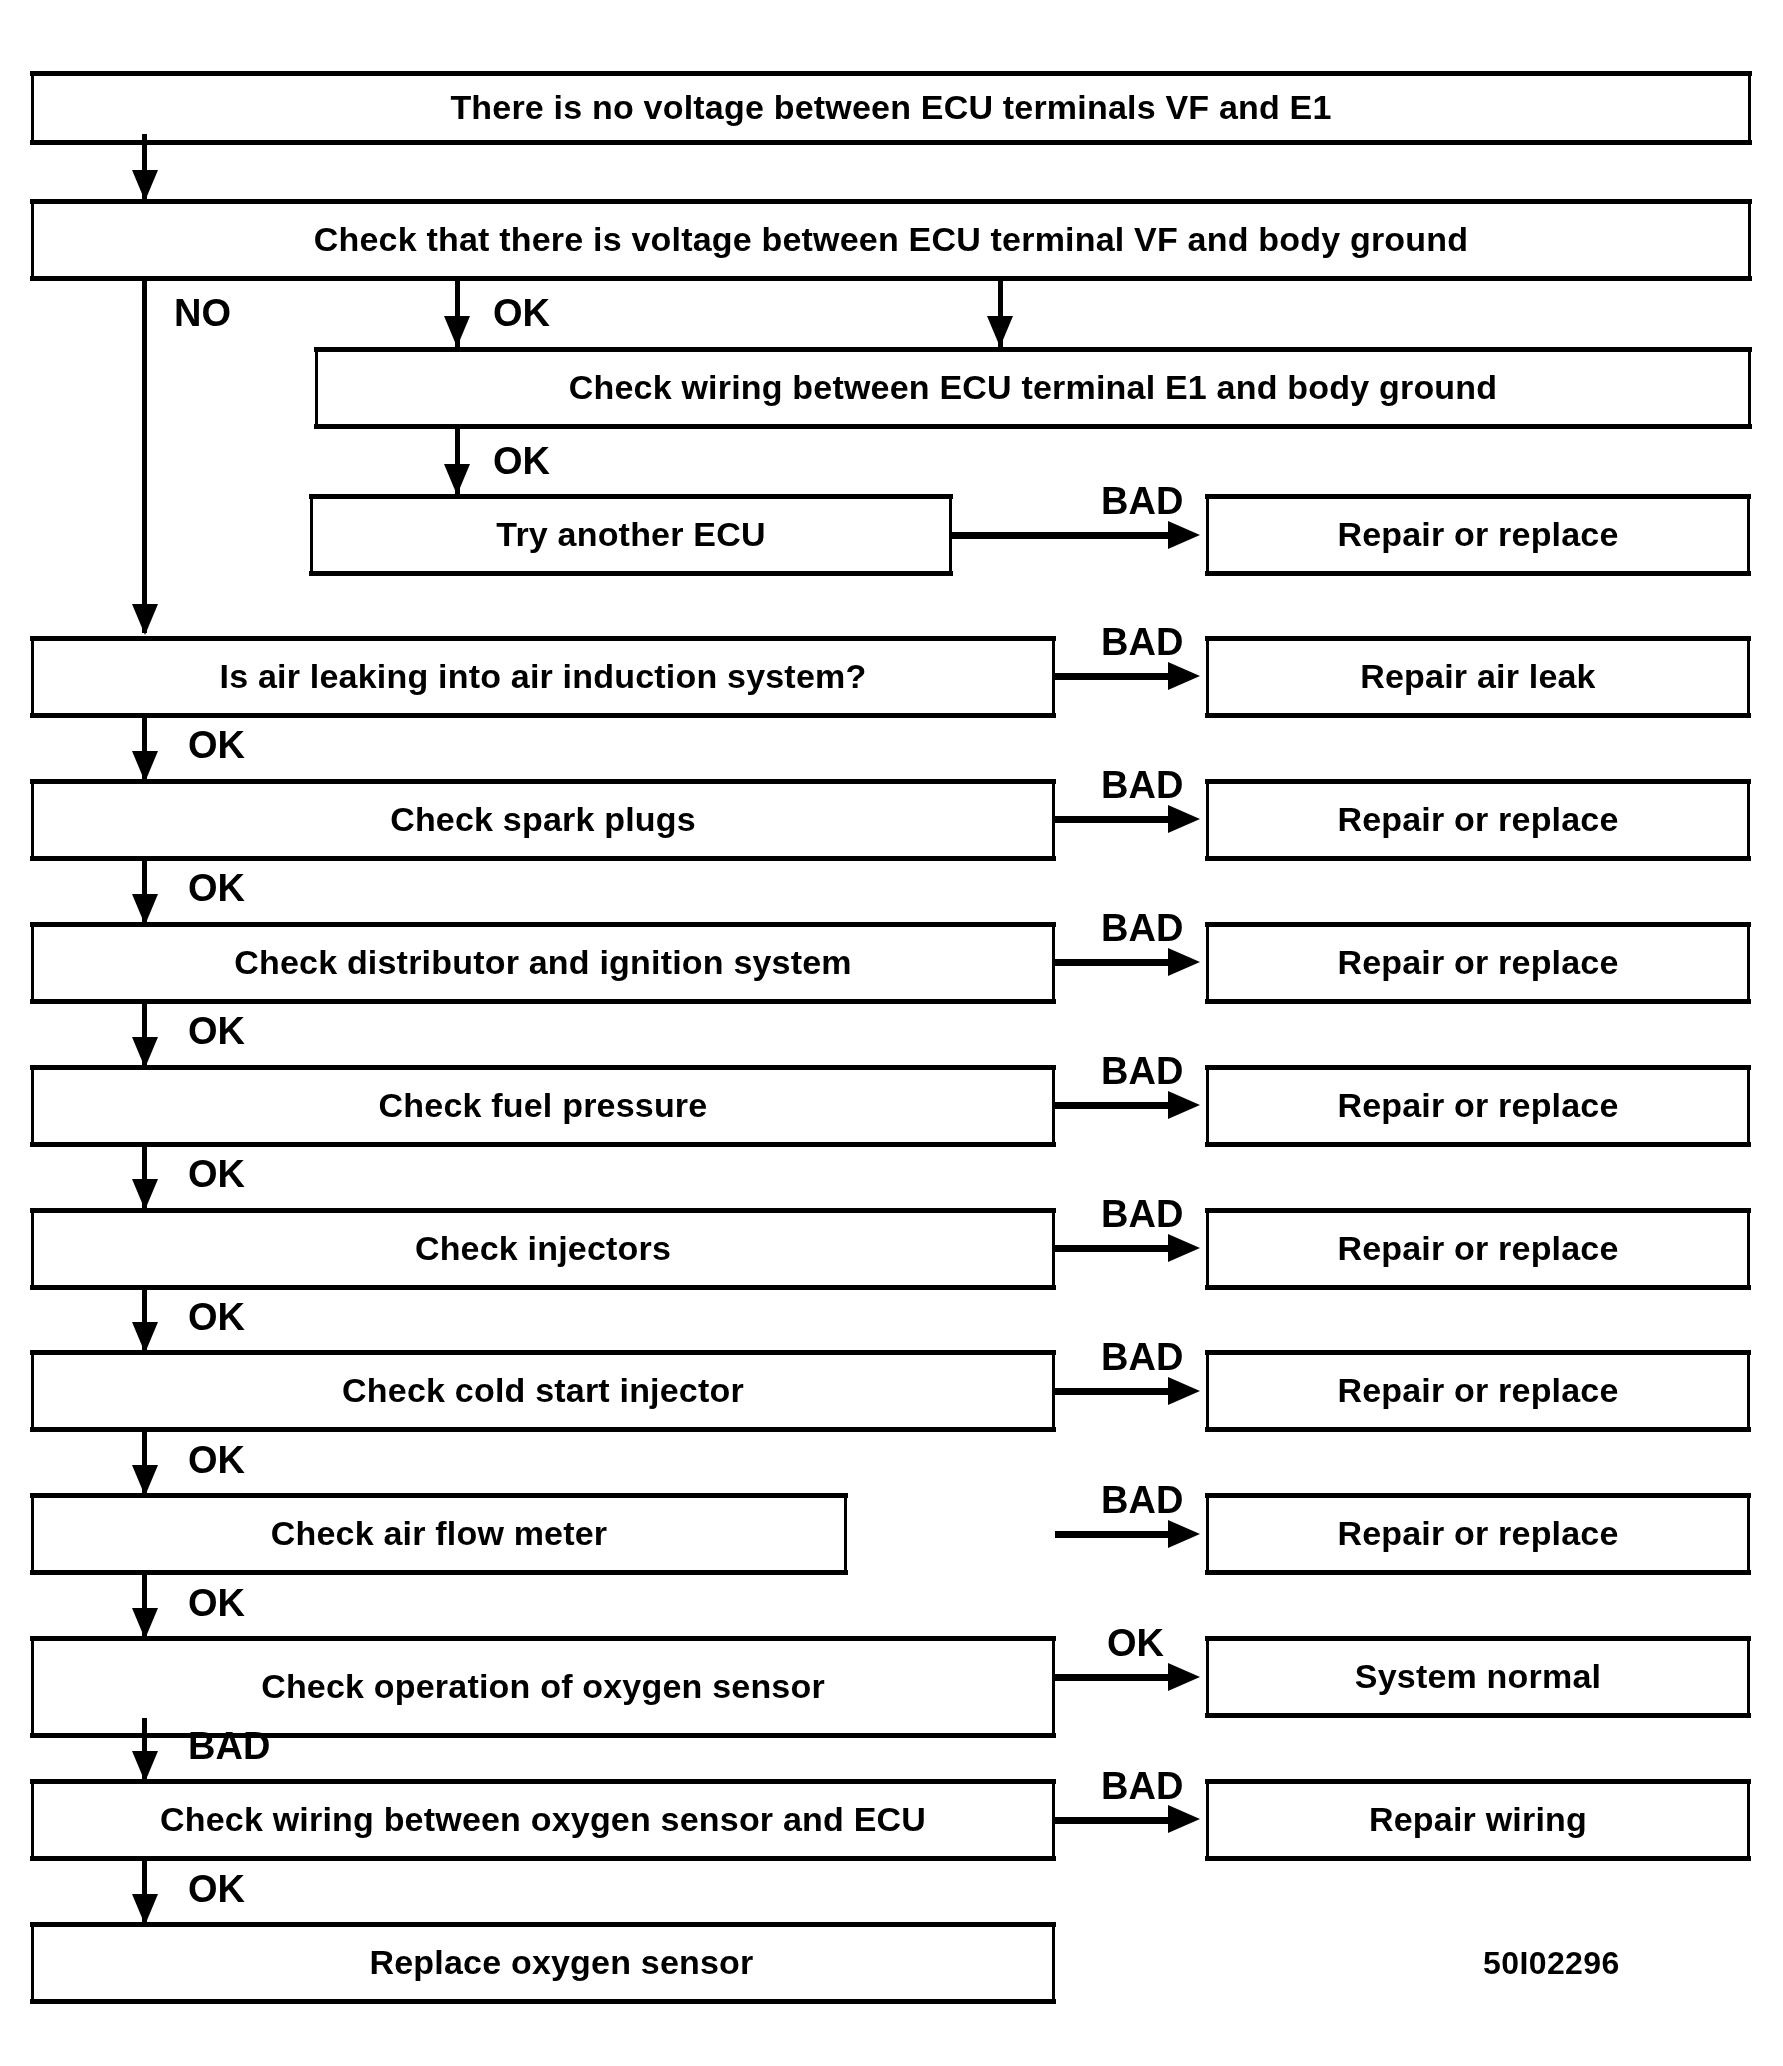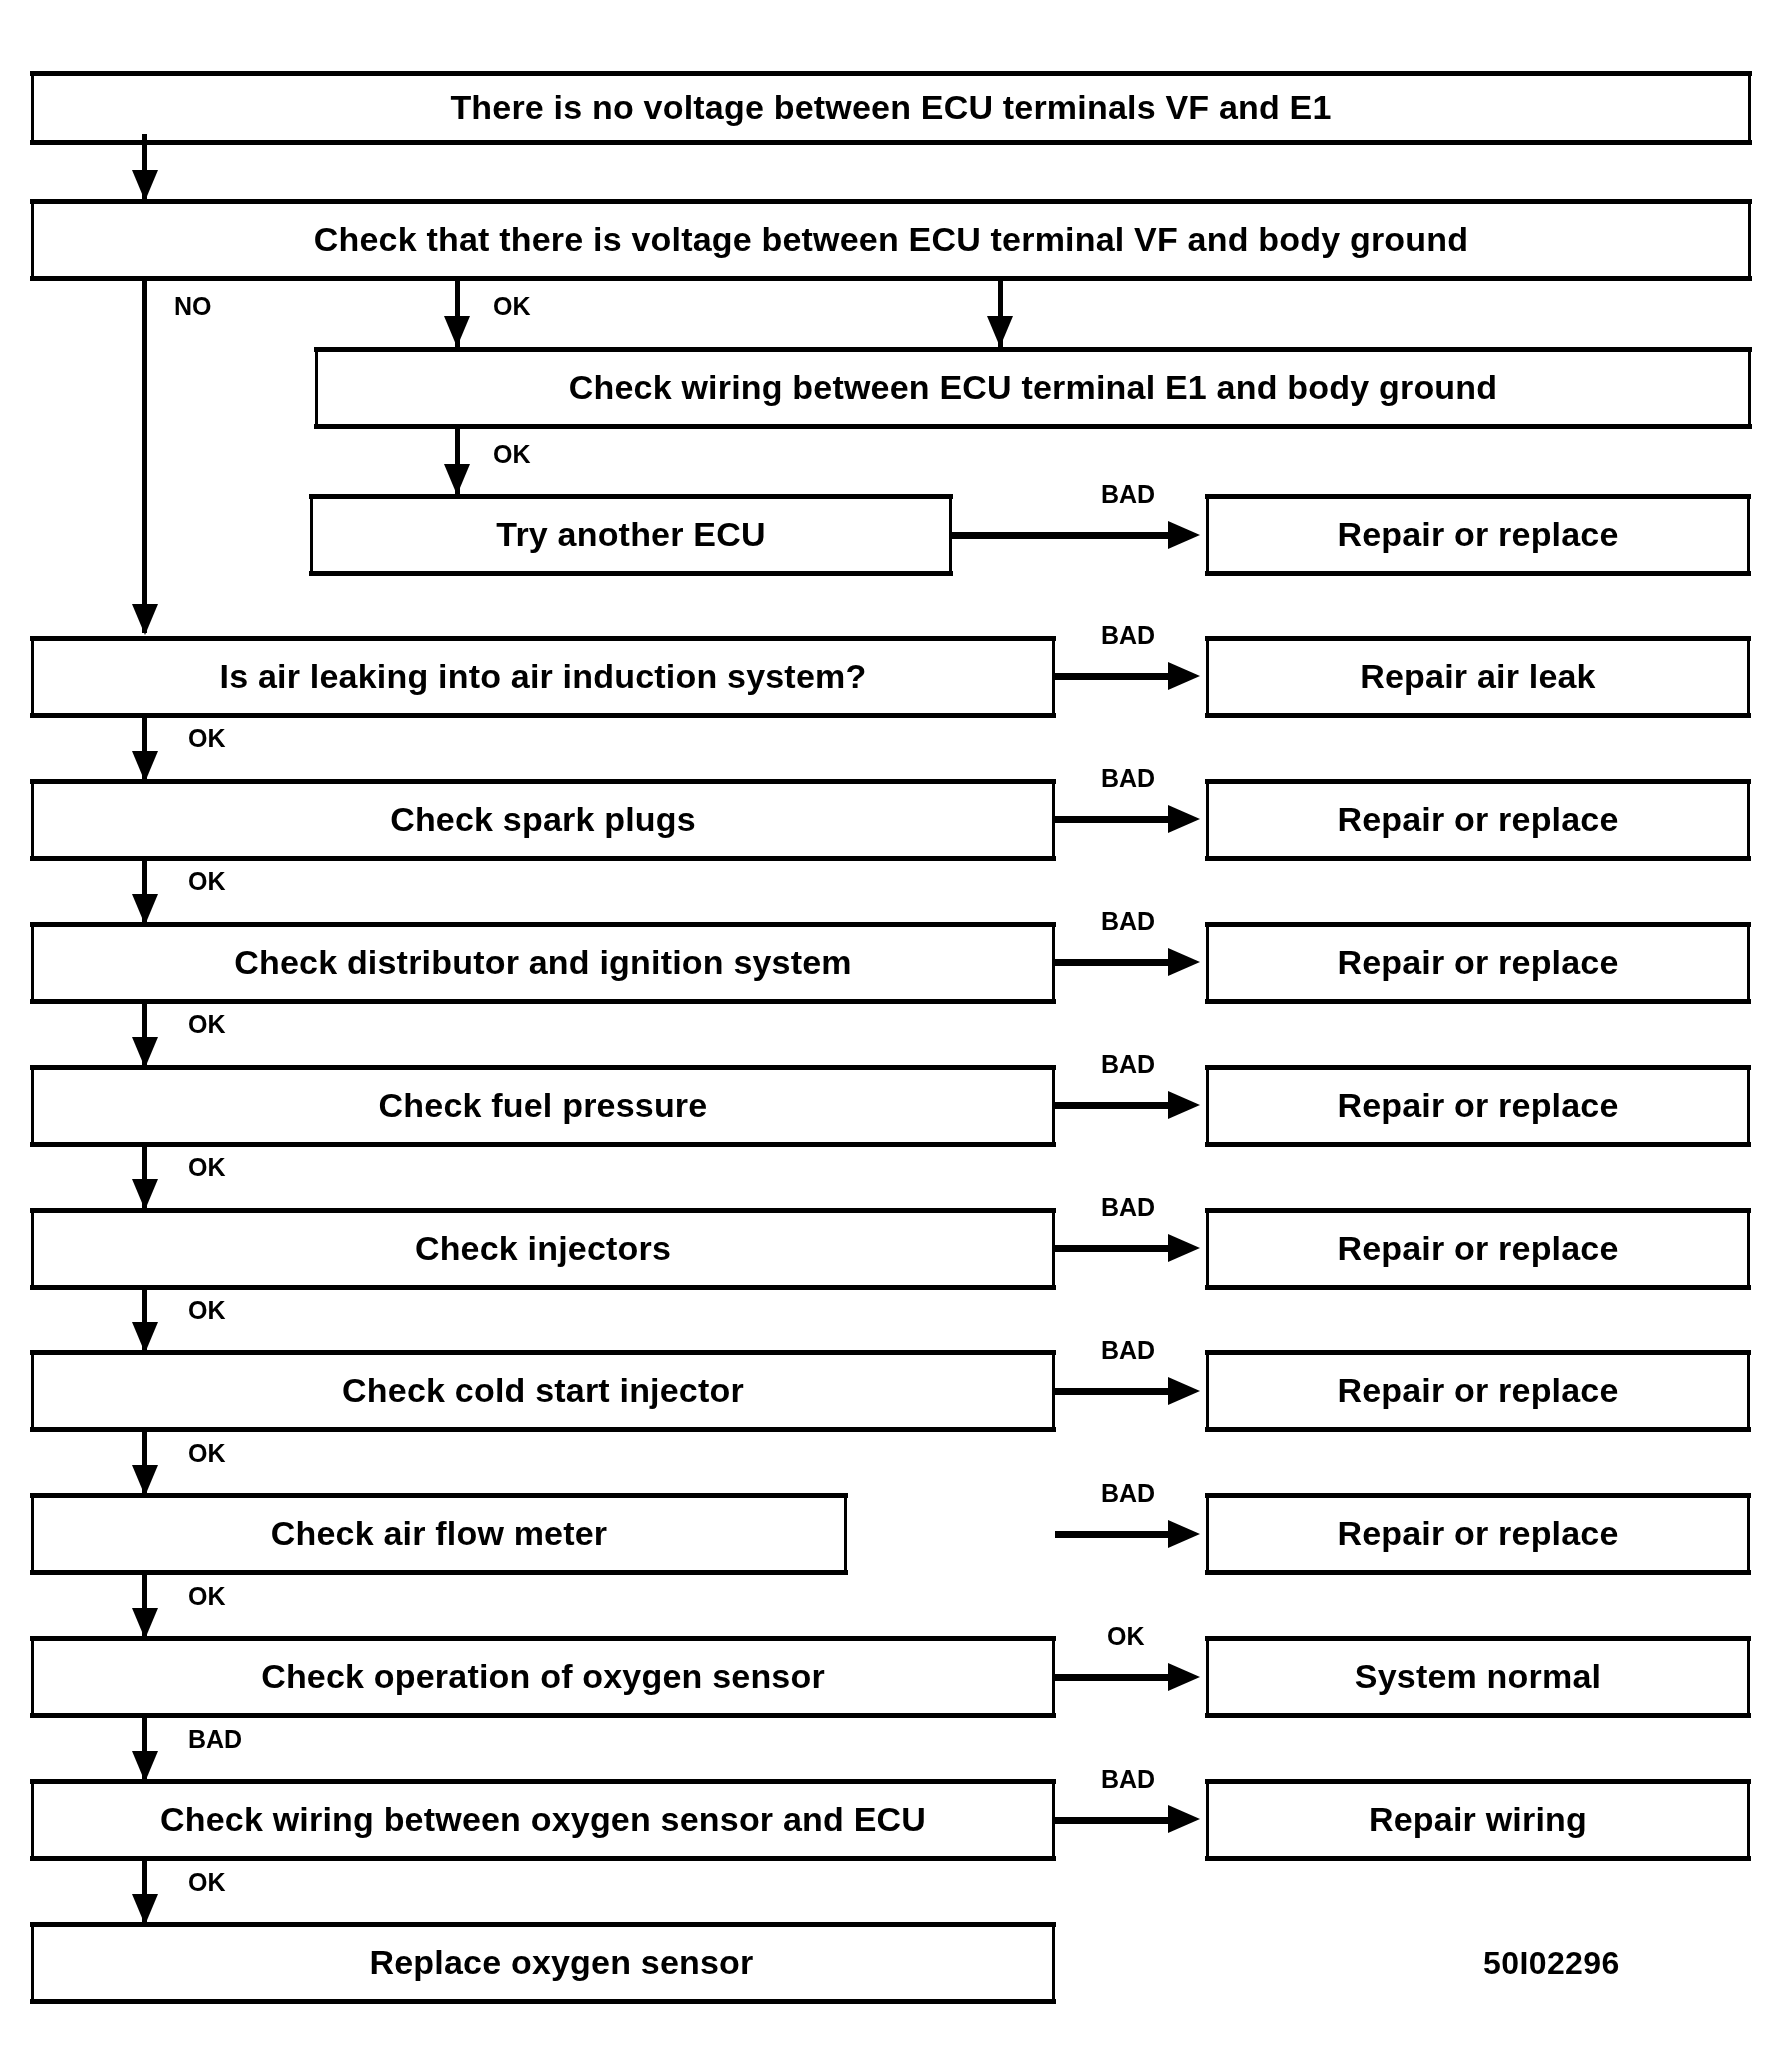--- a/index.html
+++ b/index.html
@@ -68,21 +68,21 @@
     width: 0;
     height: 0;
     border-top: 14.5px solid transparent;
     border-bottom: 14.5px solid transparent;
     border-left: 32px solid #000000;
   }
   .edge-label {
     position: absolute;
     color: #000000;
     font-weight: bold;
-    font-size: 25px;
+    font-size: 38px;
     white-space: nowrap;
     line-height: 1;
   }
   .fig-id {
     position: absolute;
     color: #000000;
     font-weight: bold;
     font-size: 32px;
     letter-spacing: 0.4px;
     white-space: nowrap;
@@ -224,21 +224,21 @@
   <div class="arrow-right" style="left:1168px; top:1520px;"></div>
   <div class="edge-label" style="left:1101px; top:1481px;">BAD</div>
   <div class="box" style="left:1206px; top:1494px; width:544px; height:80px;">
     <span>Repair or replace</span>
   </div>
 
   <div class="vline" style="left:142px; top:1575px; height:63px;"></div>
   <div class="arrow-down" style="left:132px; top:1608px;"></div>
   <div class="edge-label" style="left:188px; top:1584px;">OK</div>
 
-  <div class="box" style="left:31px; top:1637px; width:1024px; height:80px;">
+  <div class="box" style="left:31px; top:1637px; width:1024px; height:100px;">
     <span>Check operation of oxygen sensor</span>
   </div>
   <div class="hline" style="left:1055px; top:1674px; width:115px;"></div>
   <div class="arrow-right" style="left:1168px; top:1663px;"></div>
   <div class="edge-label" style="left:1107px; top:1624px;">OK</div>
   <div class="box" style="left:1206px; top:1637px; width:544px; height:80px;">
     <span>System normal</span>
   </div>
 
   <div class="vline" style="left:142px; top:1718px; height:63px;"></div>

